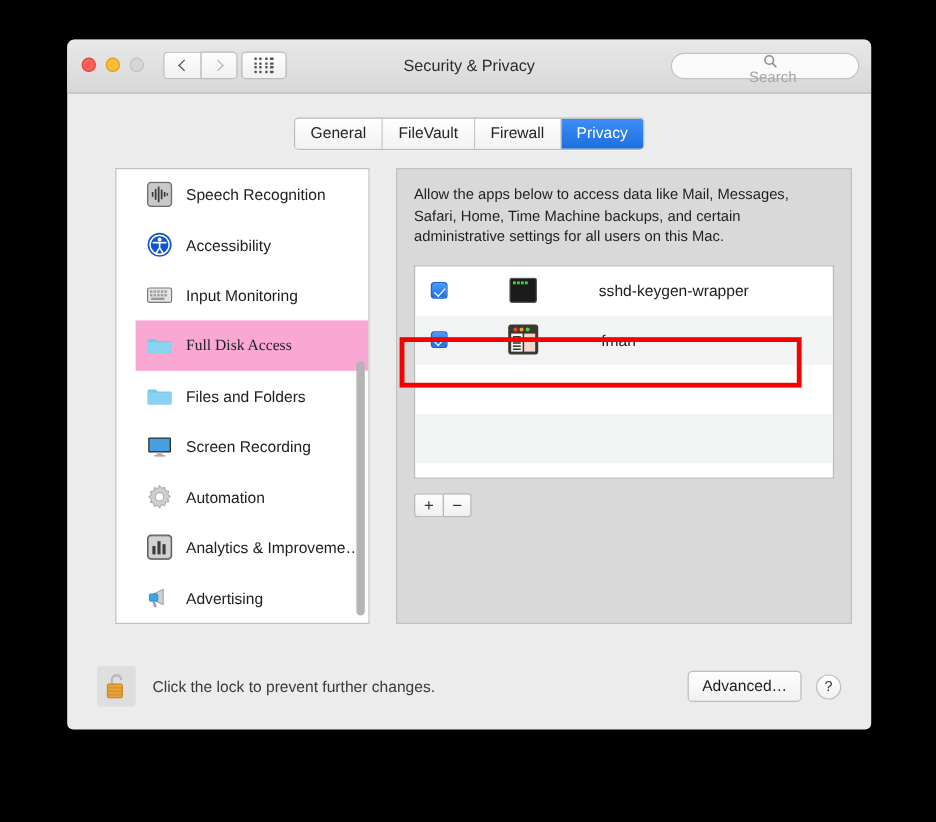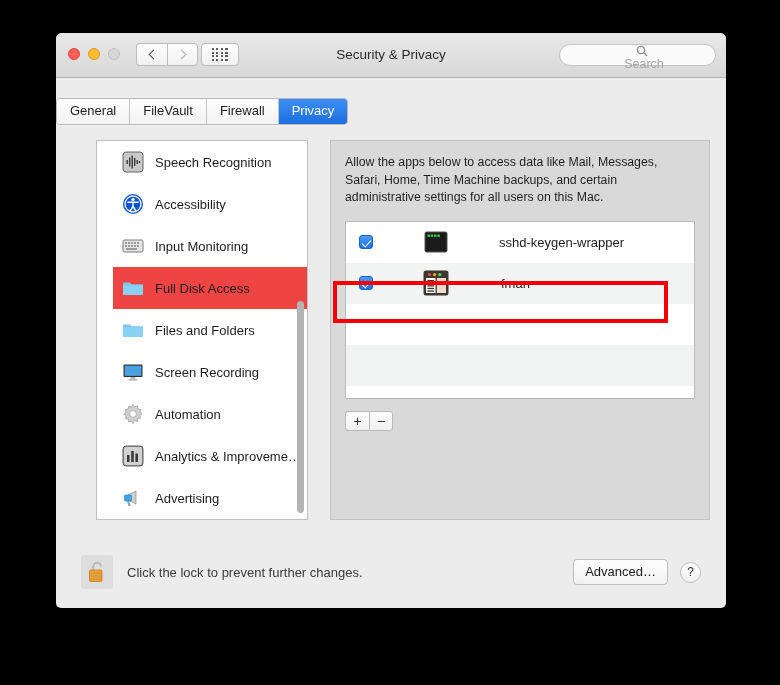--- a/index.html
+++ b/index.html
@@ -67,21 +67,21 @@
     width: 157px; height: 22px;
     background: #fafafa;
     border: 1px solid #c3c3c3;
     border-radius: 11px;
     display: flex; align-items: center; padding-left: 8px; flex-direction: column;
   }
   .searchbox .mag { flex: none; }
   .searchbox .ph { font-size: 12.5px; color: #a6a6a6; margin-left: 5px; }
 
   
-  .tabrow { display: flex; margin-top: 20px; }
+  .tabrow { display: flex; justify-content: center; margin-top: 20px; }
   .tabs {
     display: flex;
     border: 1px solid #b9b9b9;
     border-radius: 4px;
     overflow: hidden;
     box-shadow: 0 .5px 0 rgba(255,255,255,.7);
   }
   .tab {
     padding: 4px 13px 5px;
     font-size: 13px; color: #232323;
@@ -104,21 +104,21 @@
     width: 212px;
     background: #fff;
     border: 1px solid #c0c0c0;
     overflow: hidden;
     padding-left: 16px;
   }
   .srow {
     display: flex; align-items: center;
     height: 42px; padding-left: 9px;
   }
-  .srow.selected { background: #ef4444; }
+  .srow.selected { background: #f9a8d4; font-family: Liberation Serif, serif; }
   .srow .slabel { font-size: 13px; color: #1d1d1d; margin-left: 11px; white-space: nowrap; }
   .sbar { position: absolute; right: 3px; top: 160px; width: 7px; height: 212px; background: #b4b4b4; border-radius: 4px; }
 
   
   .panel {
     flex: 1;
     margin-left: 22px;
     background: #d9d9d9;
     border: 1px solid #c0c0c0;
     padding: 13px 14px;

